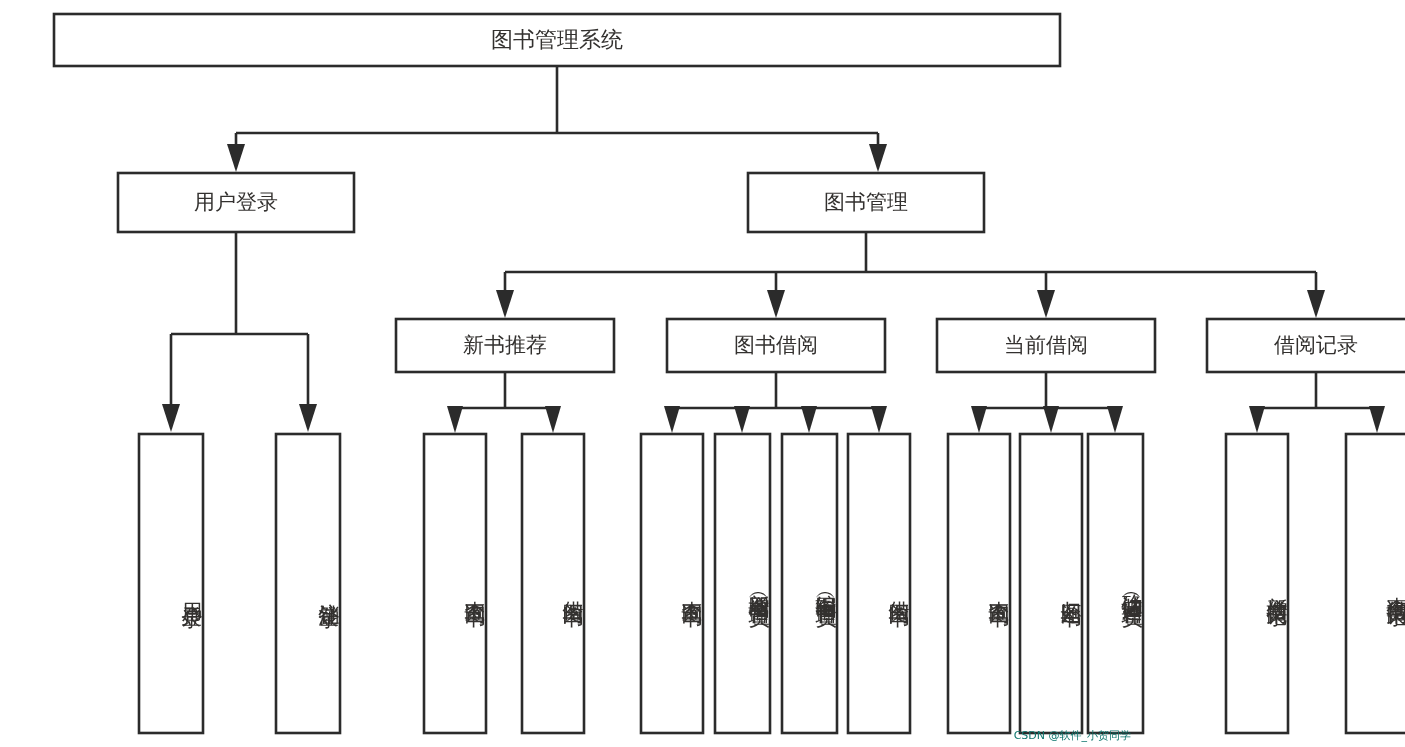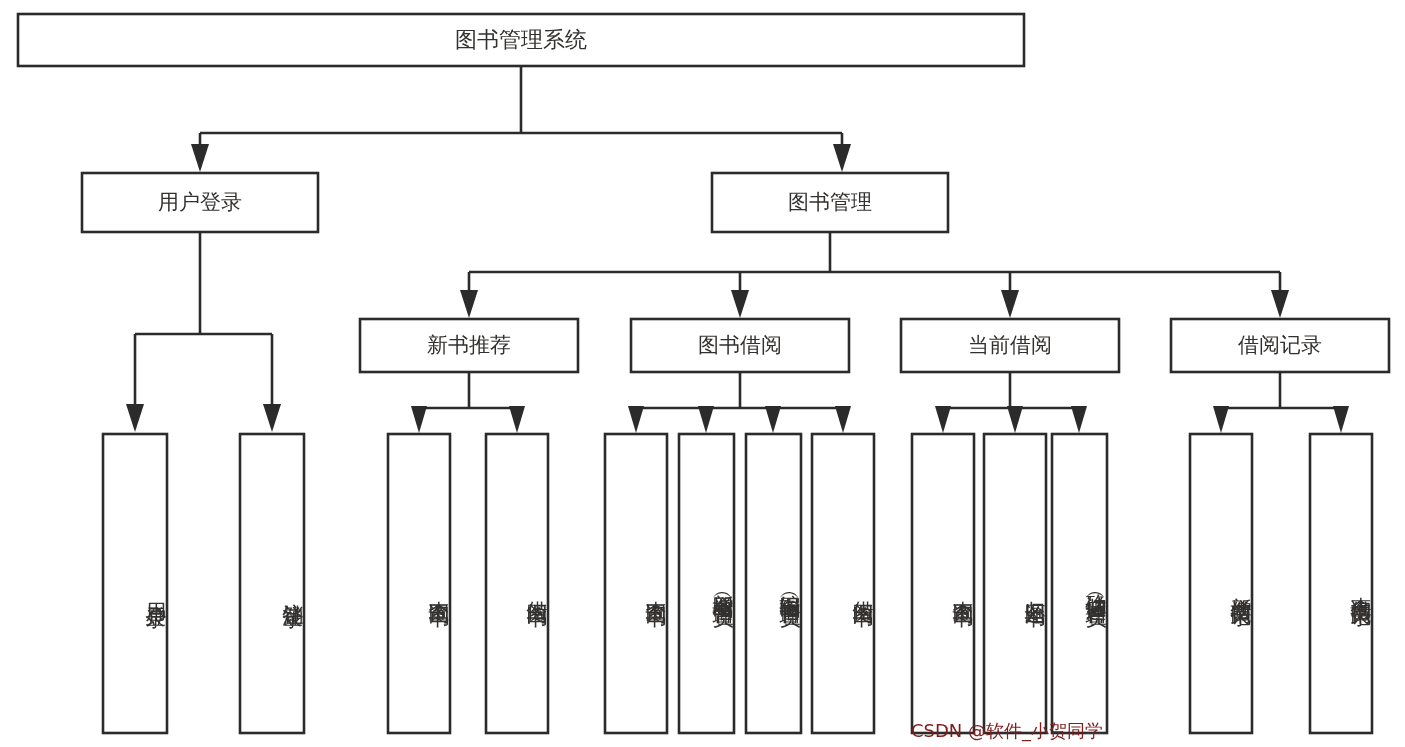--- a/index.html
+++ b/index.html
@@ -11,20 +11,21 @@
     width: 1405px;
     height: 747px;
     font-family: "DejaVu Sans", "Liberation Sans", sans-serif;
     overflow: hidden;
   }
   #diagram-root {
     position: relative;
     width: 1119px;
     height: 747px;
     background: #ffffff;
+    margin-left: 36px;
   }
   svg.diagram-canvas {
     position: absolute;
     left: 0;
     top: 0;
     width: 1405px;
     height: 747px;
     display: block;
   }
   .node-box {
@@ -61,25 +62,25 @@
     font-size: 21px;
     line-height: 1.12;
     color: #33312f;
     letter-spacing: 2px;
     white-space: nowrap;
     text-align: center;
     pointer-events: none;
   }
   .watermark {
     position: absolute;
-    right: 16px;
+    right: 24px;
     bottom: 4px;
     font-family: "DejaVu Sans", "Liberation Sans", sans-serif;
-    font-size: 18px;
-    color: #7f1d1d;
+    font-size: 11px;
+    color: #0f766e;
     white-space: nowrap;
   }
 </style>
 </head>
 <body>
 
 <div id="diagram-root">
 
   <svg class="diagram-canvas" viewBox="0 0 1405 747" xmlns="http://www.w3.org/2000/svg">
 

